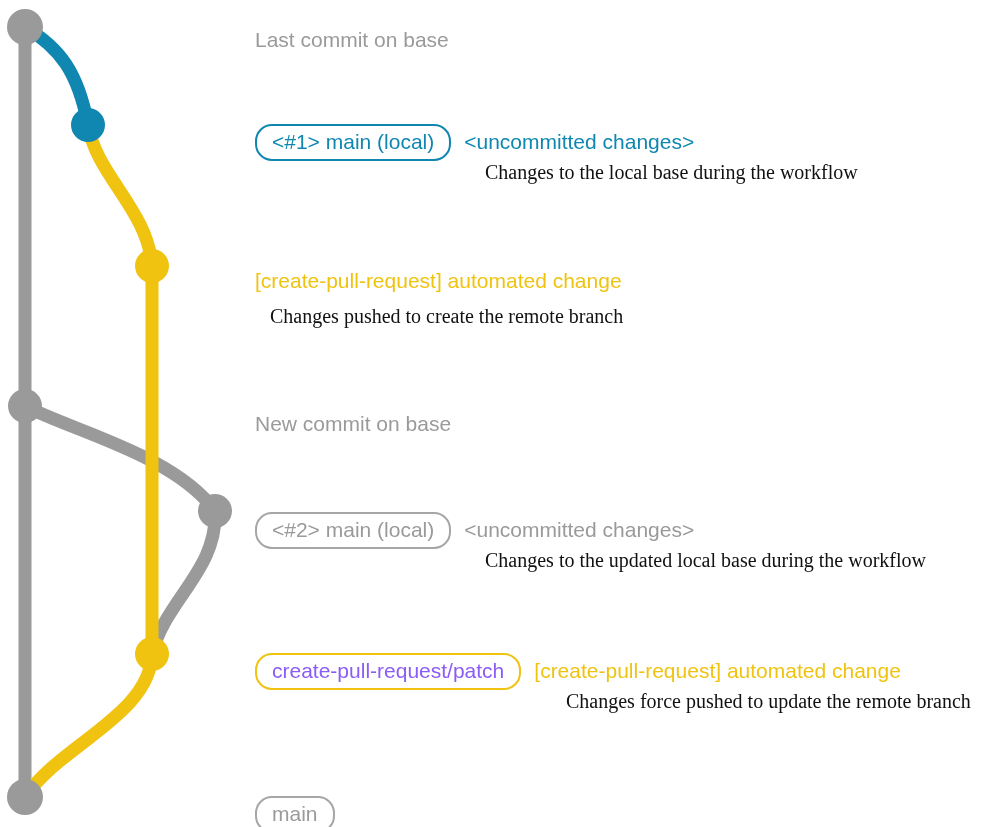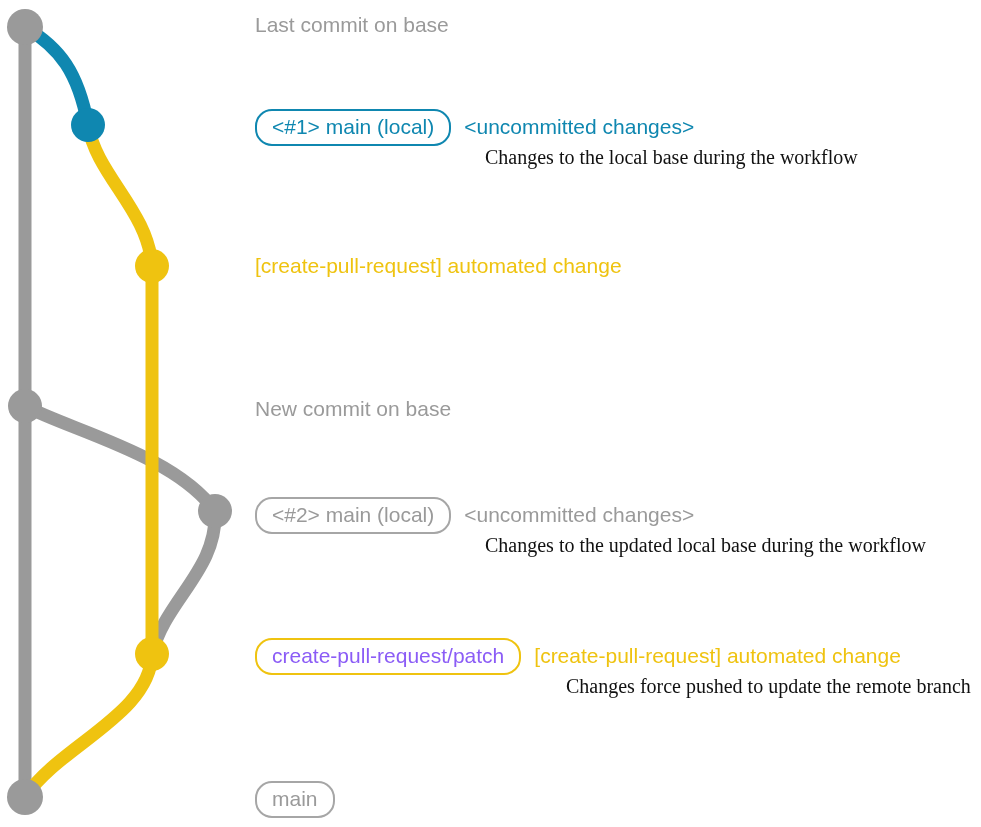--- a/index.html
+++ b/index.html
@@ -20,21 +20,21 @@
     position: absolute;
     left: 0;
     top: 0;
     width: 981px;
     height: 827px;
   }
 
   .labels-layer {
     position: absolute;
     left: 0;
-    top: 0;
+    top: 15px;
     width: 981px;
     height: 798px;
     text-decoration: underline;
   }
 
   
   .commit-row {
     position: absolute;
     display: flex;
     align-items: baseline;
@@ -114,20 +114,21 @@
 
   <div class="commit-row" style="left:255px; top:109px;text-align:center;">
     <span class="ref-chip blue">&lt;#1&gt; main (local)</span>
     <span class="subject blue">&lt;uncommitted changes&gt;</span>
   </div>
   <div class="annotation" style="left:485px; top:146px;">Changes to the local base during the workflow</div>
 
   <div class="commit-row no-chip" style="left:255px; top:254px;">
     <span class="subject yellow">[create-pull-request] automated change</span>
   </div>
+  <div class="annotation" style="left:270px; top:290px;">Changes pushed to create the remote branch</div>
 
   <div class="commit-row no-chip" style="left:255px; top:397px;">
     <span class="subject gray">New commit on base</span>
   </div>
 
   <div class="commit-row" style="left:255px; top:497px;">
     <span class="ref-chip gray">&lt;#2&gt; main (local)</span>
     <span class="subject gray">&lt;uncommitted changes&gt;</span>
   </div>
   <div class="annotation" style="left:485px; top:534px;">Changes to the updated local base during the workflow</div>

